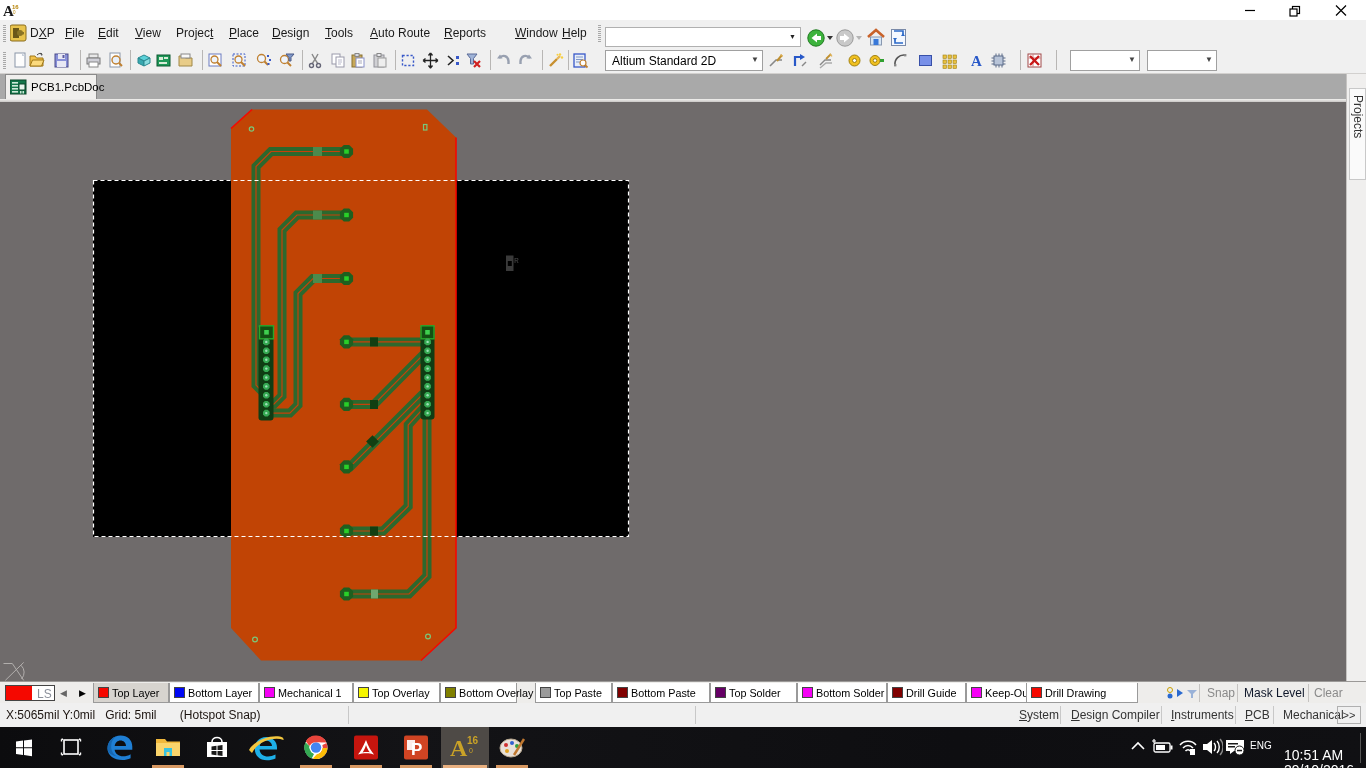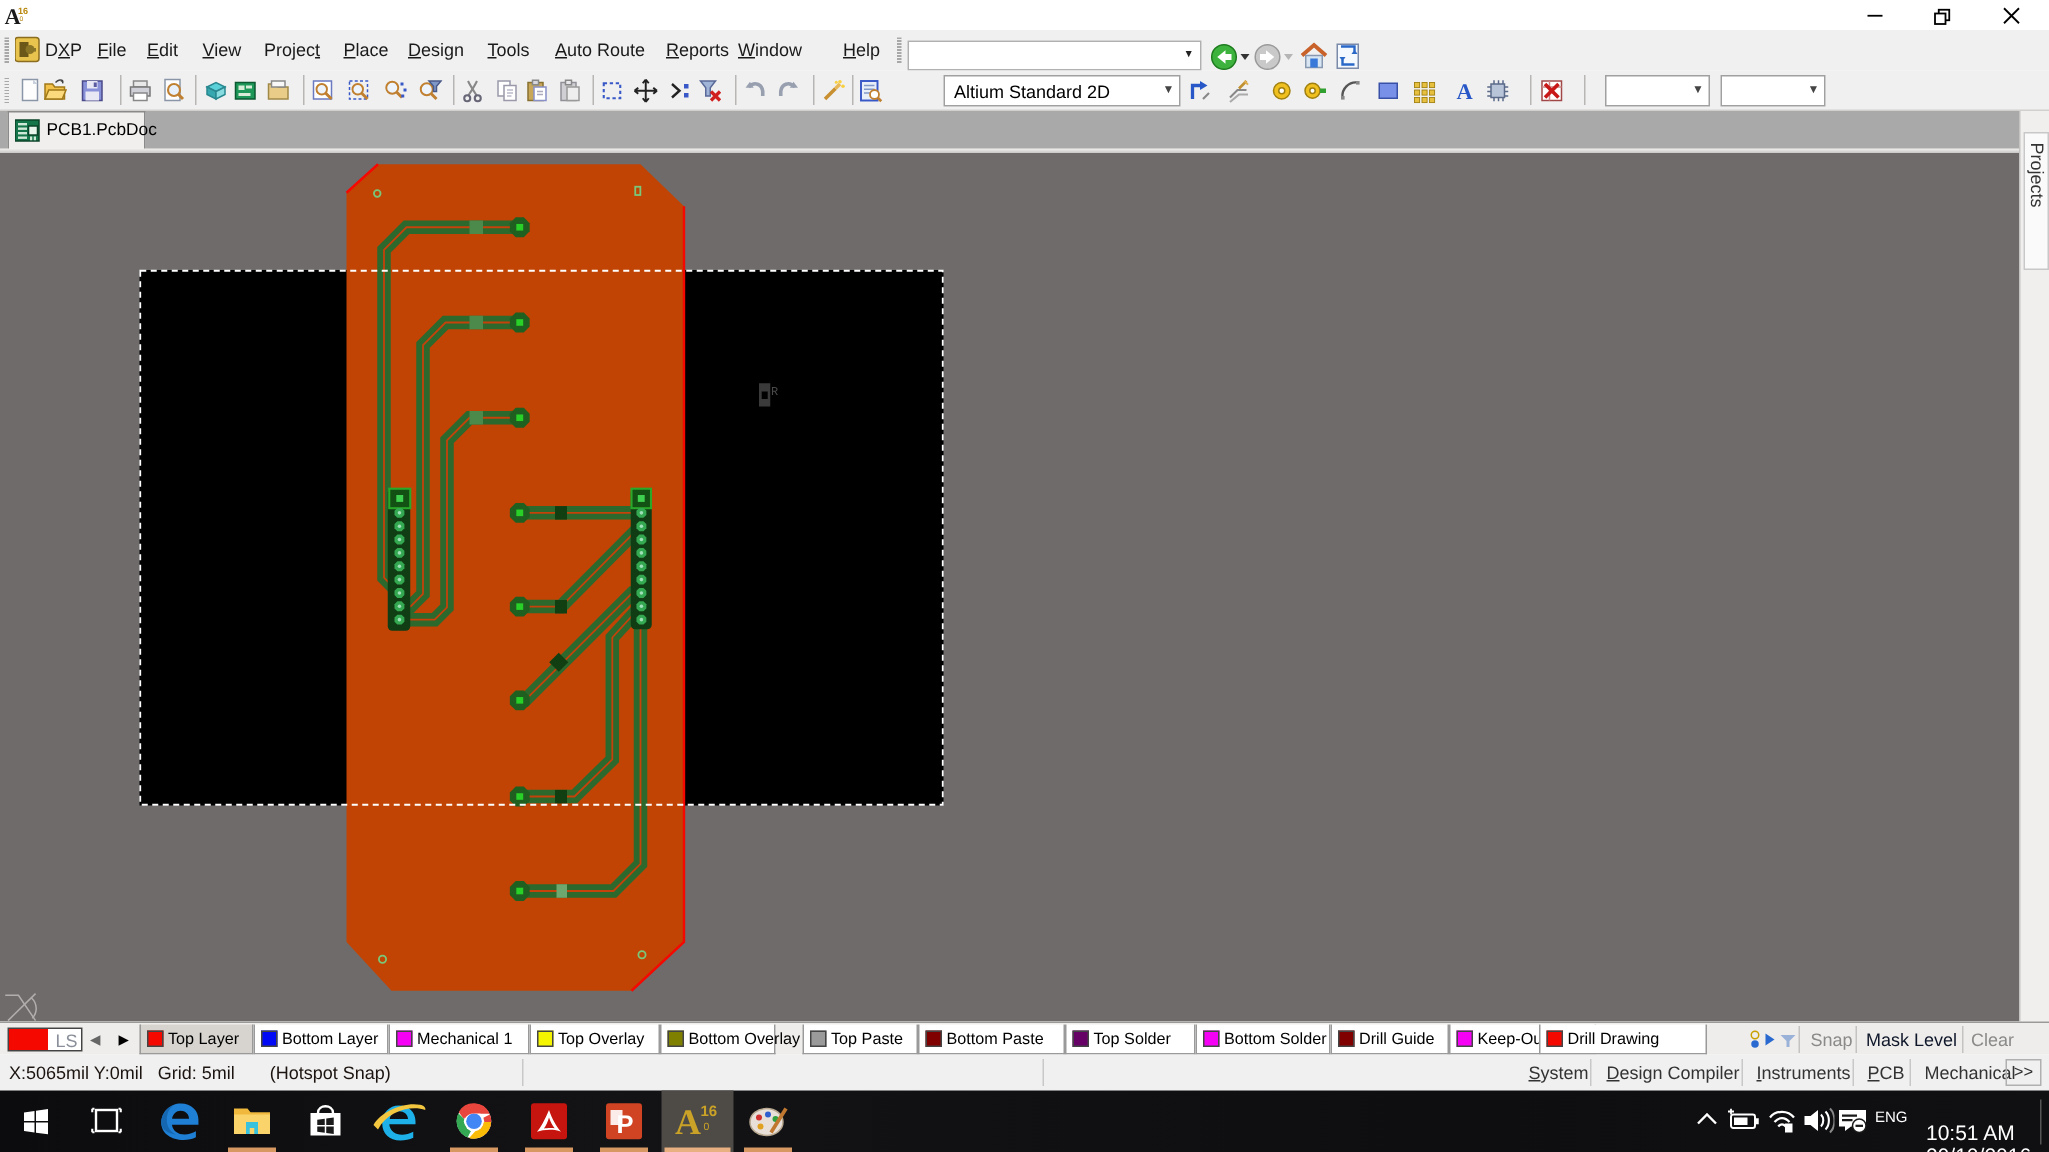--- a/index.html
+++ b/index.html
@@ -57,21 +57,21 @@
  <div class="mi" style="left:30px">D<span class="u">X</span>P</div>
  <div class="mi" style="left:65px"><span class="u">F</span>ile</div>
  <div class="mi" style="left:98px"><span class="u">E</span>dit</div>
  <div class="mi" style="left:135px"><span class="u">V</span>iew</div>
  <div class="mi" style="left:176px">Projec<span class="u">t</span></div>
  <div class="mi" style="left:229px"><span class="u">P</span>lace</div>
  <div class="mi" style="left:272px"><span class="u">D</span>esign</div>
  <div class="mi" style="left:325px"><span class="u">T</span>ools</div>
  <div class="mi" style="left:370px"><span class="u">A</span>uto Route</div>
  <div class="mi" style="left:444px"><span class="u">R</span>eports</div>
- <div class="mi" style="left:492px"><span class="u">W</span>indow</div>
+ <div class="mi" style="left:515px"><span class="u">W</span>indow</div>
  <div class="mi" style="left:562px"><span class="u">H</span>elp</div>
  <div class="grip" style="left:598px;top:5px;height:17px"></div>
  <div style="position:absolute;left:605px;top:7px;width:196px;height:20px;background:#fff;border:1px solid #b0b0b0">
       <span style="position:absolute;right:4px;top:5px;font-size:7px;color:#222">▼</span>
     </div>
  <svg class="abs" style="left:807px;top:9px" width="58" height="18" viewBox="0 0 58 18">
   <circle cx="9" cy="9" r="8.2" fill="#3db33d" stroke="#1e7a1e"></circle>
   <path d="M4.5 9 L10 4.5 L10 7 L14 7 L14 11 L10 11 L10 13.5 Z" fill="#fff"></path>
   <path d="M20 7 L26 7 L23 11 Z" fill="#333"></path>
   <circle cx="38" cy="9" r="8.2" fill="#c9c9c9" stroke="#9a9a9a"></circle>
@@ -277,21 +277,21 @@
         <path d="M6 1.5 V4 M9 1.5 V4 M12 1.5 V4 M6 13 V15.5 M9 13 V15.5 M12 13 V15.5 M1.5 6 H4 M1.5 9 H4 M1.5 12 H4 M13 6 H15.5 M13 9 H15.5 M13 12 H15.5"></path>
       </g>
     </svg>
  <div class="tsep" style="left:1020px"></div>
  <svg class="ico" style="left:1026px" viewBox="0 0 17 17">
       <rect x="2" y="2" width="13" height="13" fill="#fff" stroke="#a04848"></rect>
       <path d="M2 6 H15 M7 2 V15" stroke="#c88"></path>
       <path d="M4 4 L13 13 M13 4 L4 13" stroke="#c81818" stroke-width="2.4"></path>
     </svg>
  <div class="tsep" style="left:1056px"></div>
- <div style="position:absolute;left:629px;top:3px;width:158px;height:21px;background:#fff;border:1px solid #a0a0a0;font-size:12px;color:#000">
+ <div style="position:absolute;left:605px;top:3px;width:158px;height:21px;background:#fff;border:1px solid #a0a0a0;font-size:12px;color:#000">
       <span style="position:absolute;left:6px;top:3px">Altium Standard 2D</span>
       <span style="position:absolute;right:3px;top:4px;font-size:8px;color:#444">▼</span>
     </div>
 <div style="position:absolute;left:1070px;top:3px;width:70px;height:21px;background:#fff;border:1px solid #a0a0a0">
       <span style="position:absolute;right:3px;top:4px;font-size:8px;color:#444">▼</span>
     </div>
 <div style="position:absolute;left:1147px;top:3px;width:70px;height:21px;background:#fff;border:1px solid #a0a0a0">
       <span style="position:absolute;right:3px;top:4px;font-size:8px;color:#444">▼</span>
     </div>
 </div>

